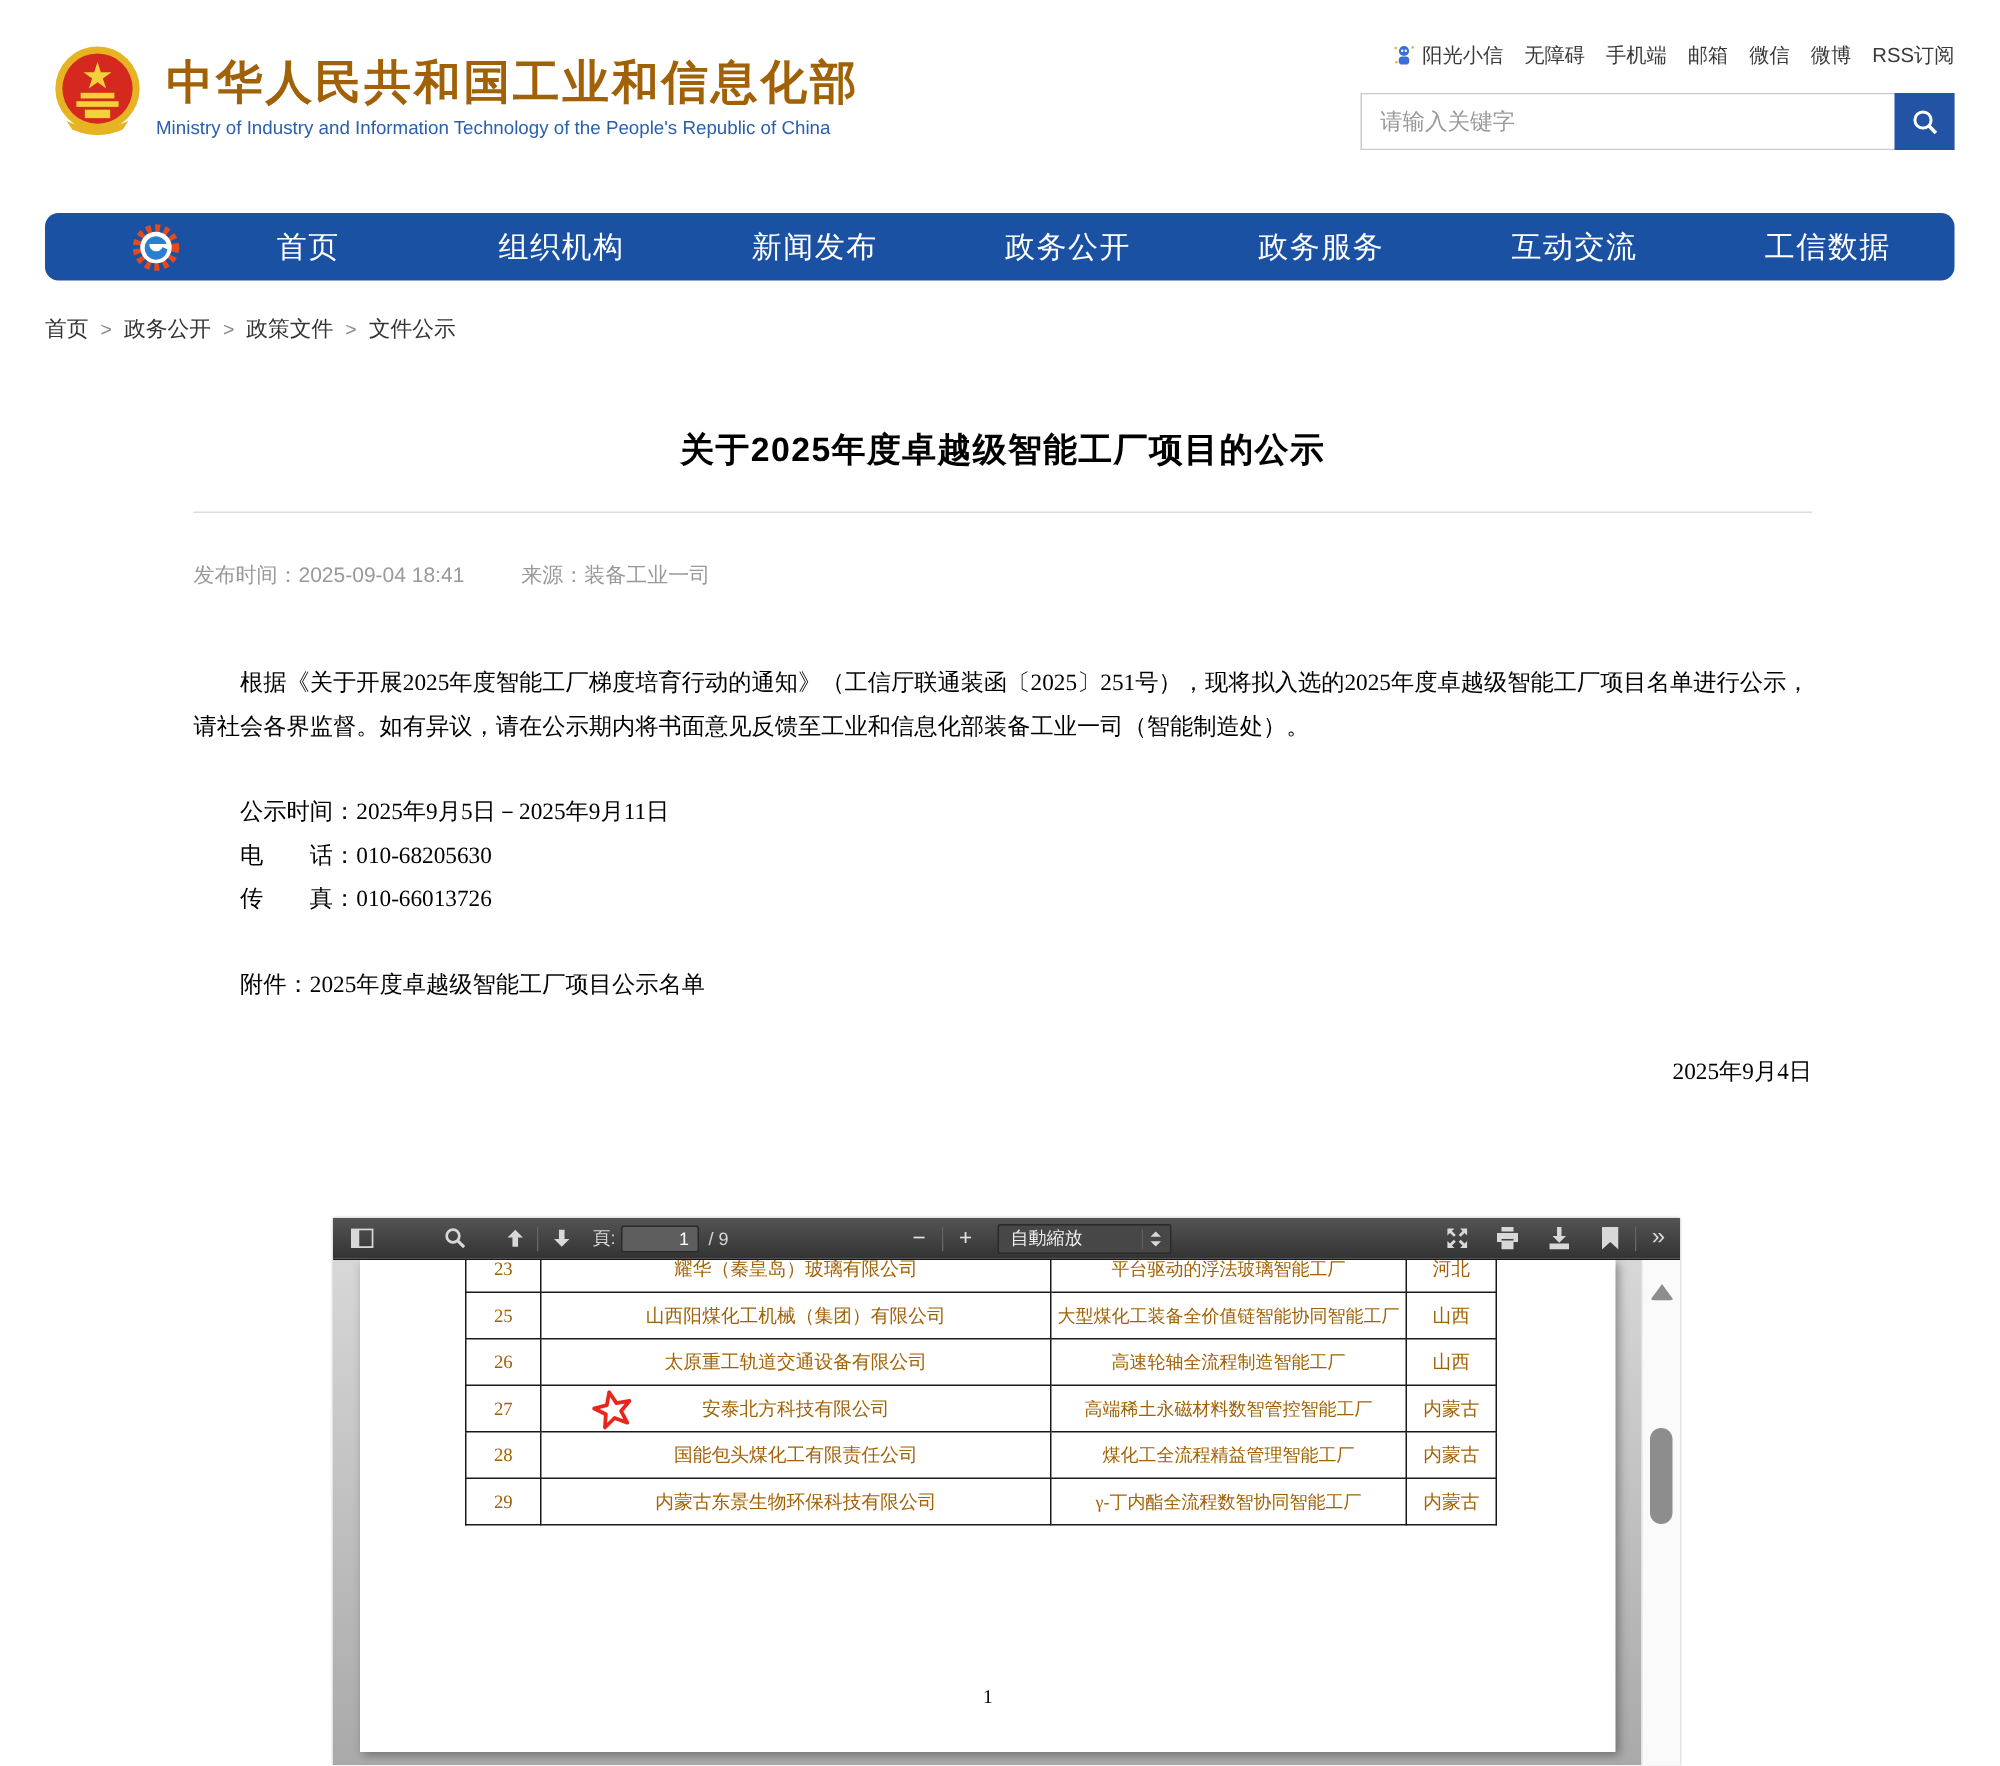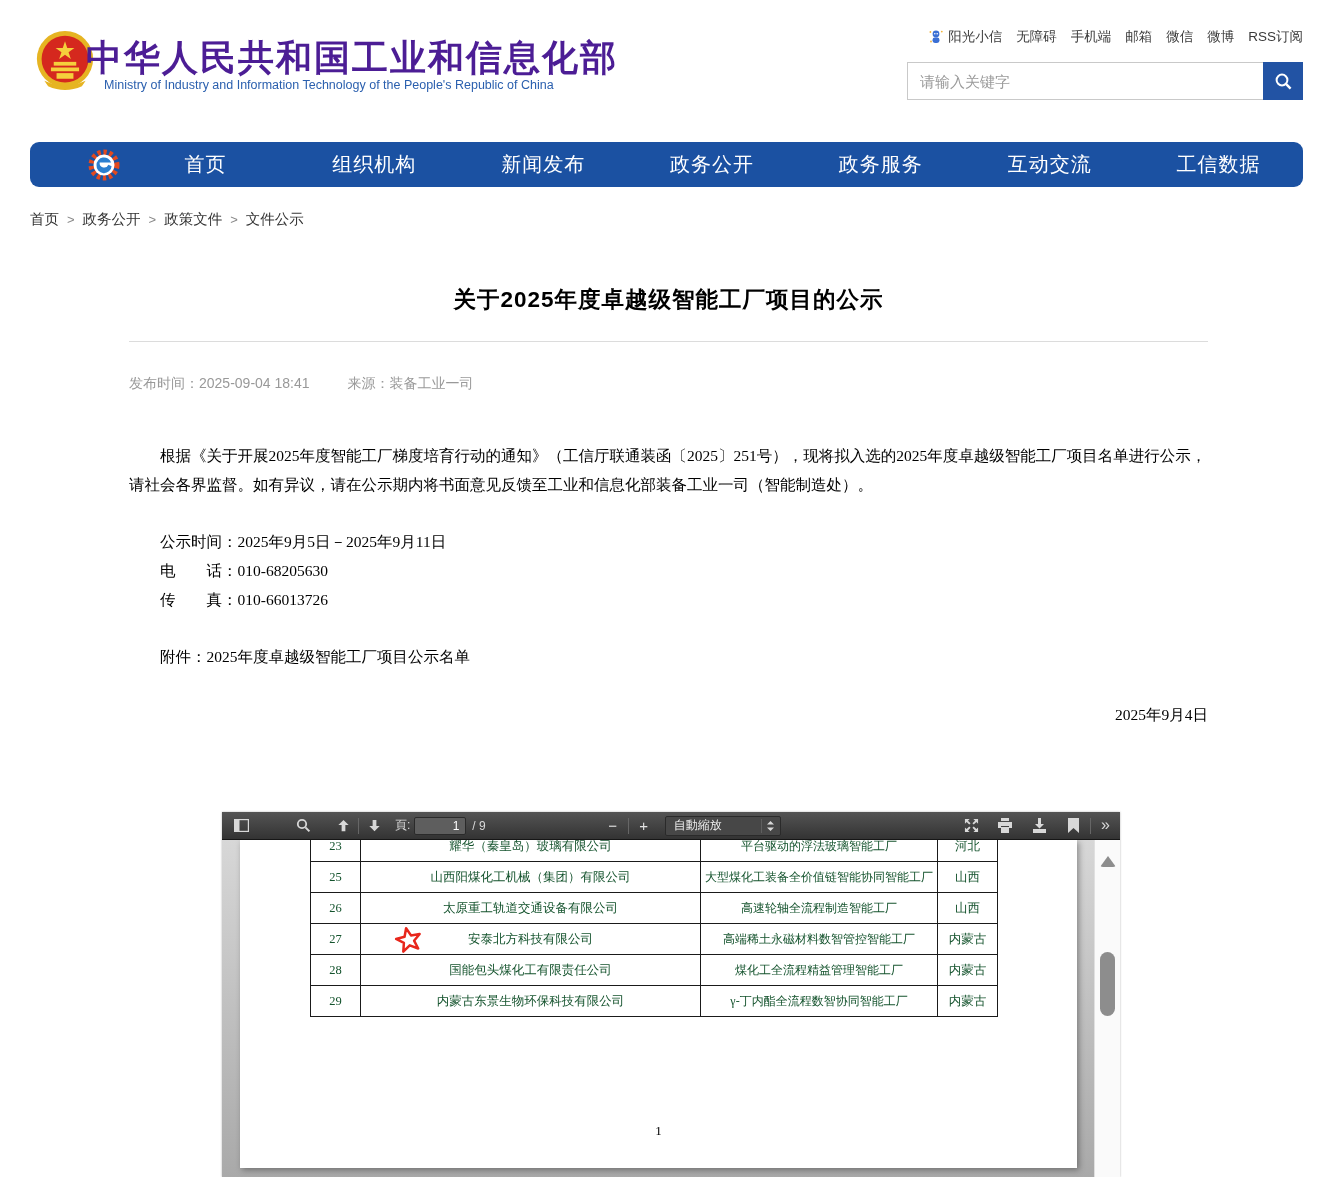--- a/index.html
+++ b/index.html
@@ -4,21 +4,21 @@
 <style>
   * { margin:0; padding:0; box-sizing:border-box; }
   html,body { background:#fff; }
   body {
     width:1333px; height:1177px; margin:0 auto; position:relative;
     font-family:"Liberation Sans", sans-serif; overflow:hidden; color:#333;
   }
   
   .header { position:absolute; top:0; left:30px; width:1273px; height:133px; background:#fff; }
   .emblem { position:absolute; left:5px; top:28px; width:60px; height:64px; }
-  .site-title { position:absolute; left:56px; top:34px; color:#4c1d95; font-size:36px; font-weight:bold; letter-spacing:2px; white-space:nowrap; }
+  .site-title { position:absolute; left:81px; top:34px; color:#a16207; font-size:31px; font-weight:bold; letter-spacing:2px; white-space:nowrap; }
   .site-subtitle { position:absolute; left:74px; top:78px; color:#2a5fae; font-size:12.5px; white-space:nowrap; }
   .quick-links { position:absolute; right:0; top:28px; display:flex; align-items:center; gap:14px; font-size:13.5px; color:#3a3a3a; }
   .quick-links .ql-item { cursor:pointer; display:flex; align-items:center; gap:4px; white-space:nowrap; }
   .robot-icon { width:16px; height:16px; display:inline-block; }
   .search-box { position:absolute; right:0; top:62px; width:396px; height:38px; border:1px solid #c9c9c9; display:flex; background:#fff; }
   .search-box input { flex:1; border:none; outline:none; padding:0 12px; font-size:15px; color:#333; font-family:"Liberation Sans",sans-serif; }
   .search-box input::placeholder { color:#9a9a9a; }
   .search-btn { width:40px; height:38px; margin:-1px -1px -1px 0; background:#2253a4; border:none; cursor:pointer; display:flex; align-items:center; justify-content:center; }
   
   .nav { position:absolute; top:142px; left:30px; width:1273px; height:45px; background:#1b51a2; border-radius:9px; display:flex; align-items:center; }
@@ -53,21 +53,21 @@
   .zoom-select .zs-label { flex:1; padding-left:8px; color:#eee; font-size:12px; }
   .zoom-select .zs-sep { width:1px; height:14px; background:#2a2a2a; border-right:1px solid #5f5f5f; }
   .zoom-select .zs-arrows { width:18px; display:flex; justify-content:center; }
   .more-btn { font-size:16px; color:#d8d8d8; cursor:pointer; margin:0 10px 2px 4px; }
   .pdf-body { position:relative; height:337px; background:linear-gradient(to bottom,#d7d7d7,#a9a9a9); }
   .pdf-page { position:absolute; left:18px; top:0; width:837px; height:328px; background:#fff; box-shadow:2px 2px 6px rgba(0,0,0,.35); overflow:hidden; }
   .pdf-scrollbar { position:absolute; right:0; top:0; width:26px; height:100%; background:#fafafa; border-left:1px solid #e0e0e0; }
   .sb-up { position:absolute; top:16px; left:5px; width:0; height:0; border-left:8px solid transparent; border-right:8px solid transparent; border-bottom:11px solid #8d8d8d; border-radius:3px; cursor:pointer; }
   .sb-thumb { position:absolute; top:112px; left:5px; width:15px; height:64px; background:#8d8d8d; border-radius:8px; cursor:grab; }
   
-  .pdf-table { position:absolute; left:70px; top:-10px; border-collapse:collapse; font-family:"Liberation Serif", serif; color:#14532d; }
+  .pdf-table { position:absolute; left:70px; top:-10px; border-collapse:collapse; font-family:"Liberation Serif", serif; color:#a16207; }
   .pdf-table td { border:1px solid #1a1a1a; height:31px; text-align:center; vertical-align:middle; font-size:12.5px; padding:0 2px; }
   .c-no { width:50px; }
   .c-company { width:340px; }
   .c-project { width:237px; font-size:12px !important; }
   .c-province { width:60px; }
   .star-cell { position:relative; }
   .red-star { position:absolute; left:34px; top:2px; width:27px; height:27px; transform:rotate(-12deg); }
   .pdf-pagenum { position:absolute; left:0; right:0; top:283px; text-align:center; font-family:"Liberation Serif",serif; font-size:13px; color:#000; }
   .icon-fill { fill:#d8d8d8; }
   .icon-stroke { stroke:#d8d8d8; fill:none; }

